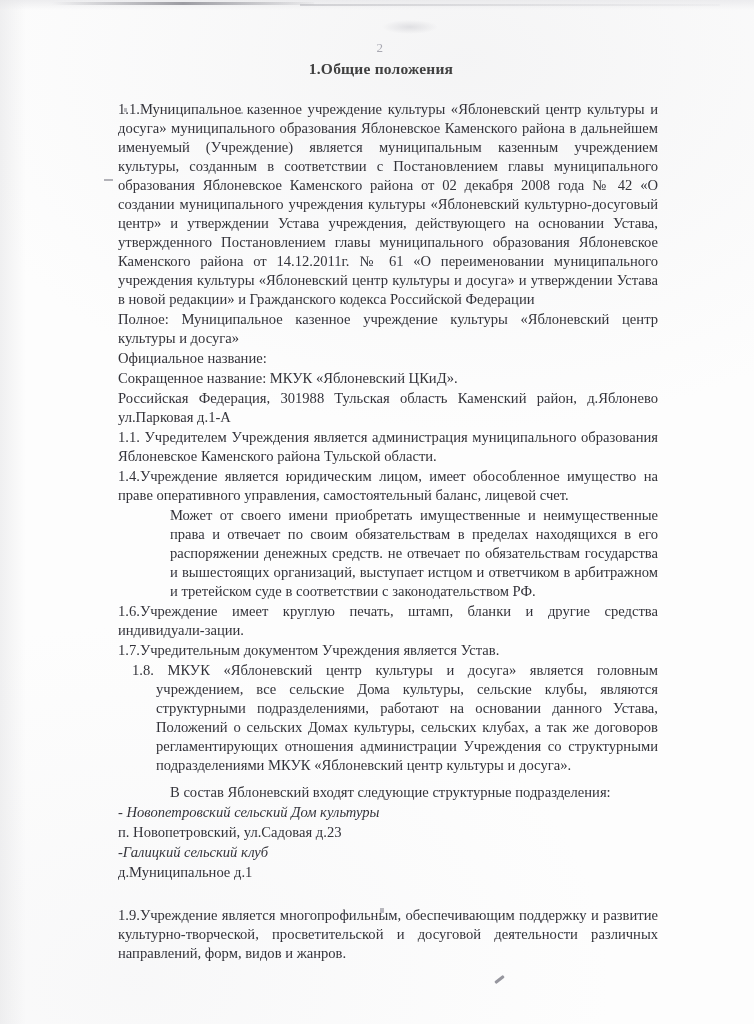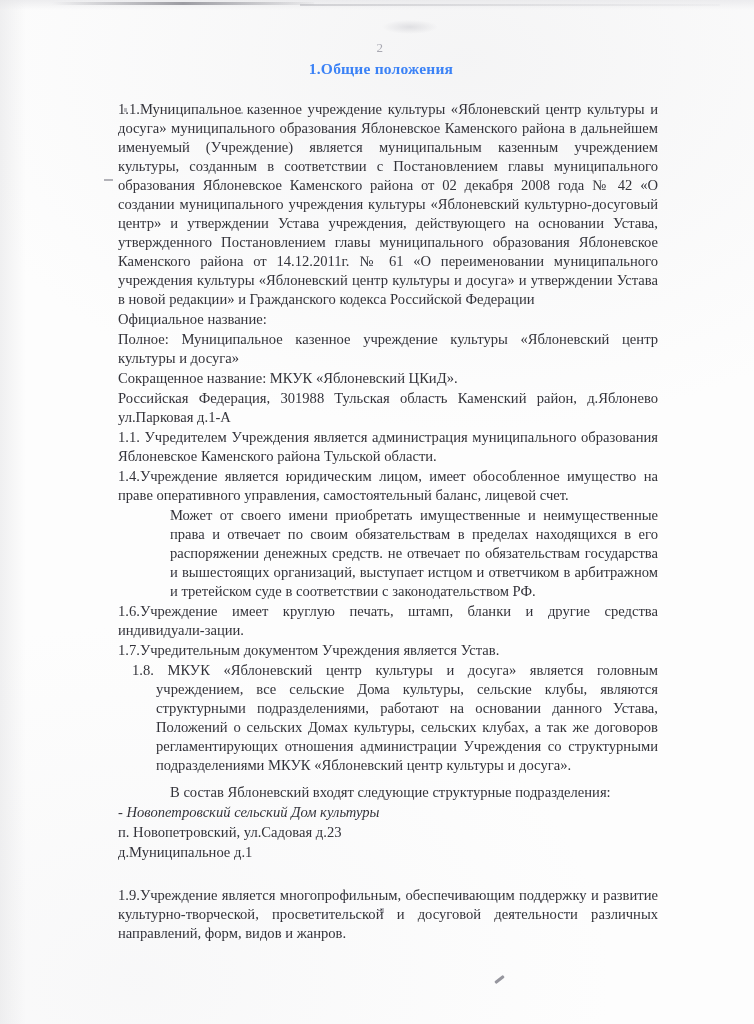--- a/index.html
+++ b/index.html
@@ -92,21 +92,21 @@
     margin: 0 0 4px 0;
     padding-right: 16px;
   }
 
   h1.doc-title {
     font-size: 15.5px;
     font-weight: bold;
     text-align: center;
     margin: 0 0 22px 0;
     letter-spacing: .2px;
-    color: #3b82f6;
+    color: #404040;
     padding-right: 14px;
   }
 
   p.para {
     margin: 0 0 1px 0;
     font-size: 14.6px;
     line-height: 19px;
     text-align: justify;
     text-justify: inter-word;
     color: #33333a;
@@ -143,37 +143,38 @@
   <div class="speck" style="left:380px; top:908px; width:4px; height:5px;"></div>
   <div class="speck-tick" style="left:494px; top:978px;"></div>
 
   <div class="content">
 
     <div class="page-number">2</div>
 
     <h1 class="doc-title">1.Общие положения</h1>
 
     <p class="para">1.1.Муниципальное казенное учреждение культуры «Яблоневский центр культуры и досуга» муниципального  образования Яблоневское Каменского района в дальнейшем именуемый (Учреждение) является муниципальным  казенным учреждением культуры, созданным в соответствии с Постановлением главы муниципального образования Яблоневское Каменского района от 02 декабря 2008 года № 42 «О создании муниципального учреждения культуры «Яблоневский культурно-досуговый центр» и утверждении Устава учреждения, действующего на основании Устава, утвержденного Постановлением главы муниципального образования Яблоневское Каменского района от 14.12.2011г. № 61 «О переименовании муниципального учреждения культуры «Яблоневский центр культуры и досуга» и утверждении Устава в новой редакции» и Гражданского кодекса Российской Федерации</p>
+    <p class="para">Полное: Муниципальное казенное учреждение культуры «Яблоневский  центр культуры и досуга»</p>
     <p class="para flat">Официальное название:</p>
-    <p class="para">Полное: Муниципальное казенное учреждение культуры «Яблоневский  центр культуры и досуга»</p>
     <p class="para flat">Сокращенное название: МКУК «Яблоневский ЦКиД».</p>
     <p class="para">Российская Федерация, 301988 Тульская область Каменский район, д.Яблонево ул.Парковая д.1-А</p>
     <p class="para">1.1.  Учредителем Учреждения является администрация муниципального  образования Яблоневское Каменского района Тульской области.</p>
     <p class="para">1.4.Учреждение является юридическим лицом,  имеет обособленное имущество на праве оперативного управления, самостоятельный баланс, лицевой счет.</p>
     <p class="para lead"> Может от своего имени приобретать имущественные и  неимущественные права и отвечает по своим обязательствам в пределах находящихся в его распоряжении денежных средств.    не отвечает по обязательствам государства и вышестоящих организаций, выступает истцом и ответчиком в  арбитражном  и третейском суде в соответствии с законодательством РФ.</p>
     <p class="para faded">1.6.Учреждение имеет круглую печать, штамп, бланки и другие средства индивидуали-зации.</p>
     <p class="para flat faded2">1.7.Учредительным документом Учреждения является Устав.</p>
     <p class="para deep">1.8. МКУК «Яблоневский центр культуры и досуга» является головным учреждением, все сельские Дома  культуры, сельские клубы, являются структурными подразделениями, работают  на основании данного Устава, Положений о сельских Домах культуры, сельских клубах, а так же договоров регламентирующих отношения  администрации Учреждения  со  структурными  подразделениями  МКУК  «Яблоневский  центр культуры и досуга».</p>
 
     <div class="gap-sm"></div>
 
     <p class="para flat lead"> В состав Яблоневский входят следующие структурные подразделения:</p>
 
     <p class="para flat italic">- Новопетровский сельский Дом культуры</p>
     <p class="para flat">п. Новопетровский, ул.Садовая д.23</p>
+    <p class="para flat italic">-Галицкий сельский клуб</p>
     <p class="para flat">д.Муниципальное д.1</p>
 
     <div class="gap-md"></div>
 
     <p class="para faded">1.9.Учреждение является многопрофильным, обеспечивающим  поддержку и развитие культурно-творческой,  просветительской  и  досуговой  деятельности    различных направлений, форм, видов и жанров.</p>
 
   </div>
 </div>
 
 </body></html>

